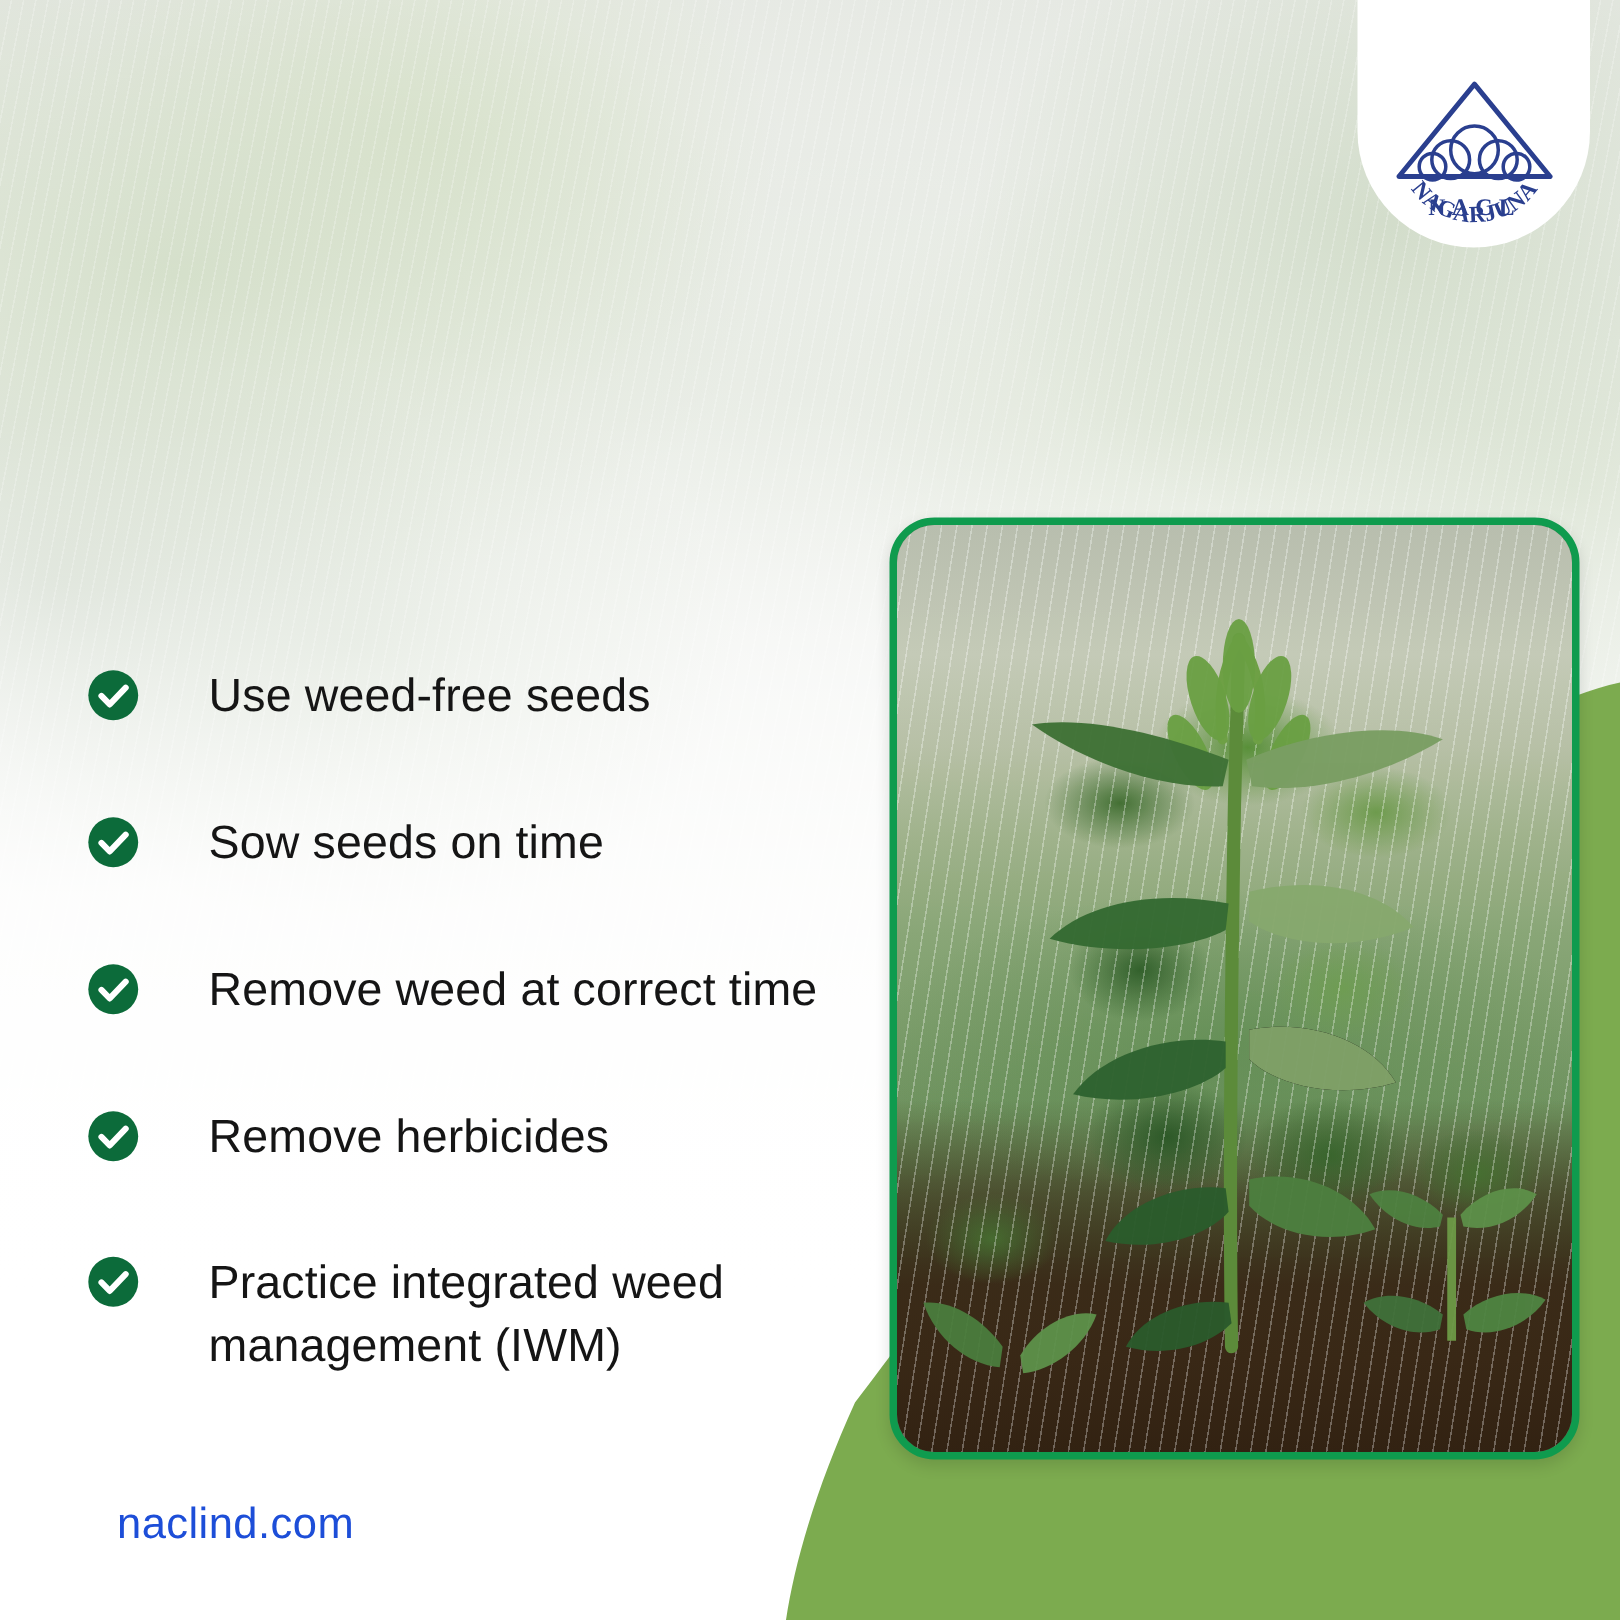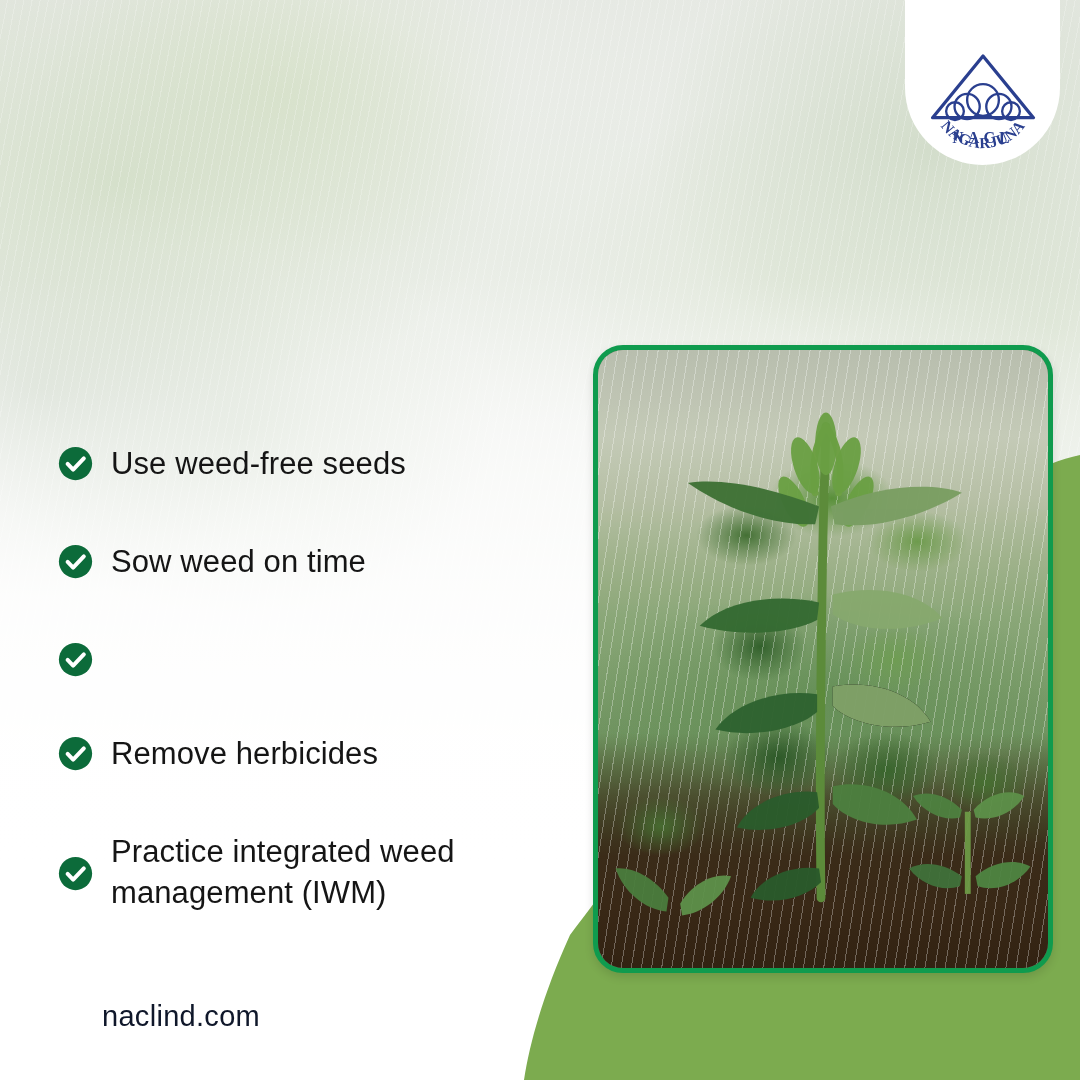--- a/index.html
+++ b/index.html
@@ -129,22 +129,23 @@
     top: 443px;
     width: 520px;
     list-style: none;
     margin: 0;
     padding: 0;
   }
   .bullet {
     display: flex;
     align-items: flex-start;
     margin-bottom: 56px;
-  }
-  .bullet:last-child { margin-bottom: 0; align-items: center; }
+    gap: 28px;
+  }
+  .bullet:last-child { margin-bottom: 0; }
   .check-icon {
     flex: 0 0 auto;
     width: 35px;
     height: 35px;
     margin-top: 3px;
     margin-right: 18px;
   }
   .bullet-text {
     font-size: 31px;
     line-height: 1.35;
@@ -208,24 +209,24 @@
         #5f8052 72%,
         #4c6a41 80%);
     filter: saturate(1.05) contrast(1.02);
   }
   
   .weed { position: absolute; inset: 0; }
 
   
   .website {
     position: absolute;
-    left: 102px;
+    left: 78px;
     top: 1000px;
     font-size: 29px;
-    color: #0f172a;
+    color: #1d4ed8;
     font-family: "Liberation Sans", sans-serif;
     letter-spacing: 0.3px;
   }
 </style>
 </head>
 <body>
 
 <div class="poster">
 
   <div class="bg-photo"></div>
@@ -264,27 +265,28 @@
         <circle cx="20" cy="20" r="19" fill="#0c6b3a"></circle>
         <path d="M11 20.5 L17.3 27 L29.5 14.2" fill="none" stroke="#ffffff" stroke-width="4.6" stroke-linecap="round" stroke-linejoin="round"></path>
       </svg>
       <span class="bullet-text">Use weed-free seeds</span>
     </li>
     <li class="bullet">
       <svg class="check-icon" viewBox="0 0 40 40" xmlns="http://www.w3.org/2000/svg" aria-hidden="true">
         <circle cx="20" cy="20" r="19" fill="#0c6b3a"></circle>
         <path d="M11 20.5 L17.3 27 L29.5 14.2" fill="none" stroke="#ffffff" stroke-width="4.6" stroke-linecap="round" stroke-linejoin="round"></path>
       </svg>
-      <span class="bullet-text">Sow weed on time</span>
-    </li>
-    <li class="bullet">
-      <svg class="check-icon" viewBox="0 0 40 40" xmlns="http://www.w3.org/2000/svg" aria-hidden="true">
-        <circle cx="20" cy="20" r="19" fill="#0c6b3a"></circle>
-        <path d="M11 20.5 L17.3 27 L29.5 14.2" fill="none" stroke="#ffffff" stroke-width="4.6" stroke-linecap="round" stroke-linejoin="round"></path>
-      </svg>
+      <span class="bullet-text">Sow seeds on time</span>
+    </li>
+    <li class="bullet">
+      <svg class="check-icon" viewBox="0 0 40 40" xmlns="http://www.w3.org/2000/svg" aria-hidden="true">
+        <circle cx="20" cy="20" r="19" fill="#0c6b3a"></circle>
+        <path d="M11 20.5 L17.3 27 L29.5 14.2" fill="none" stroke="#ffffff" stroke-width="4.6" stroke-linecap="round" stroke-linejoin="round"></path>
+      </svg>
+      <span class="bullet-text">Remove weed at correct time</span>
     </li>
     <li class="bullet">
       <svg class="check-icon" viewBox="0 0 40 40" xmlns="http://www.w3.org/2000/svg" aria-hidden="true">
         <circle cx="20" cy="20" r="19" fill="#0c6b3a"></circle>
         <path d="M11 20.5 L17.3 27 L29.5 14.2" fill="none" stroke="#ffffff" stroke-width="4.6" stroke-linecap="round" stroke-linejoin="round"></path>
       </svg>
       <span class="bullet-text">Remove herbicides</span>
     </li>
     <li class="bullet">
       <svg class="check-icon" viewBox="0 0 40 40" xmlns="http://www.w3.org/2000/svg" aria-hidden="true">

